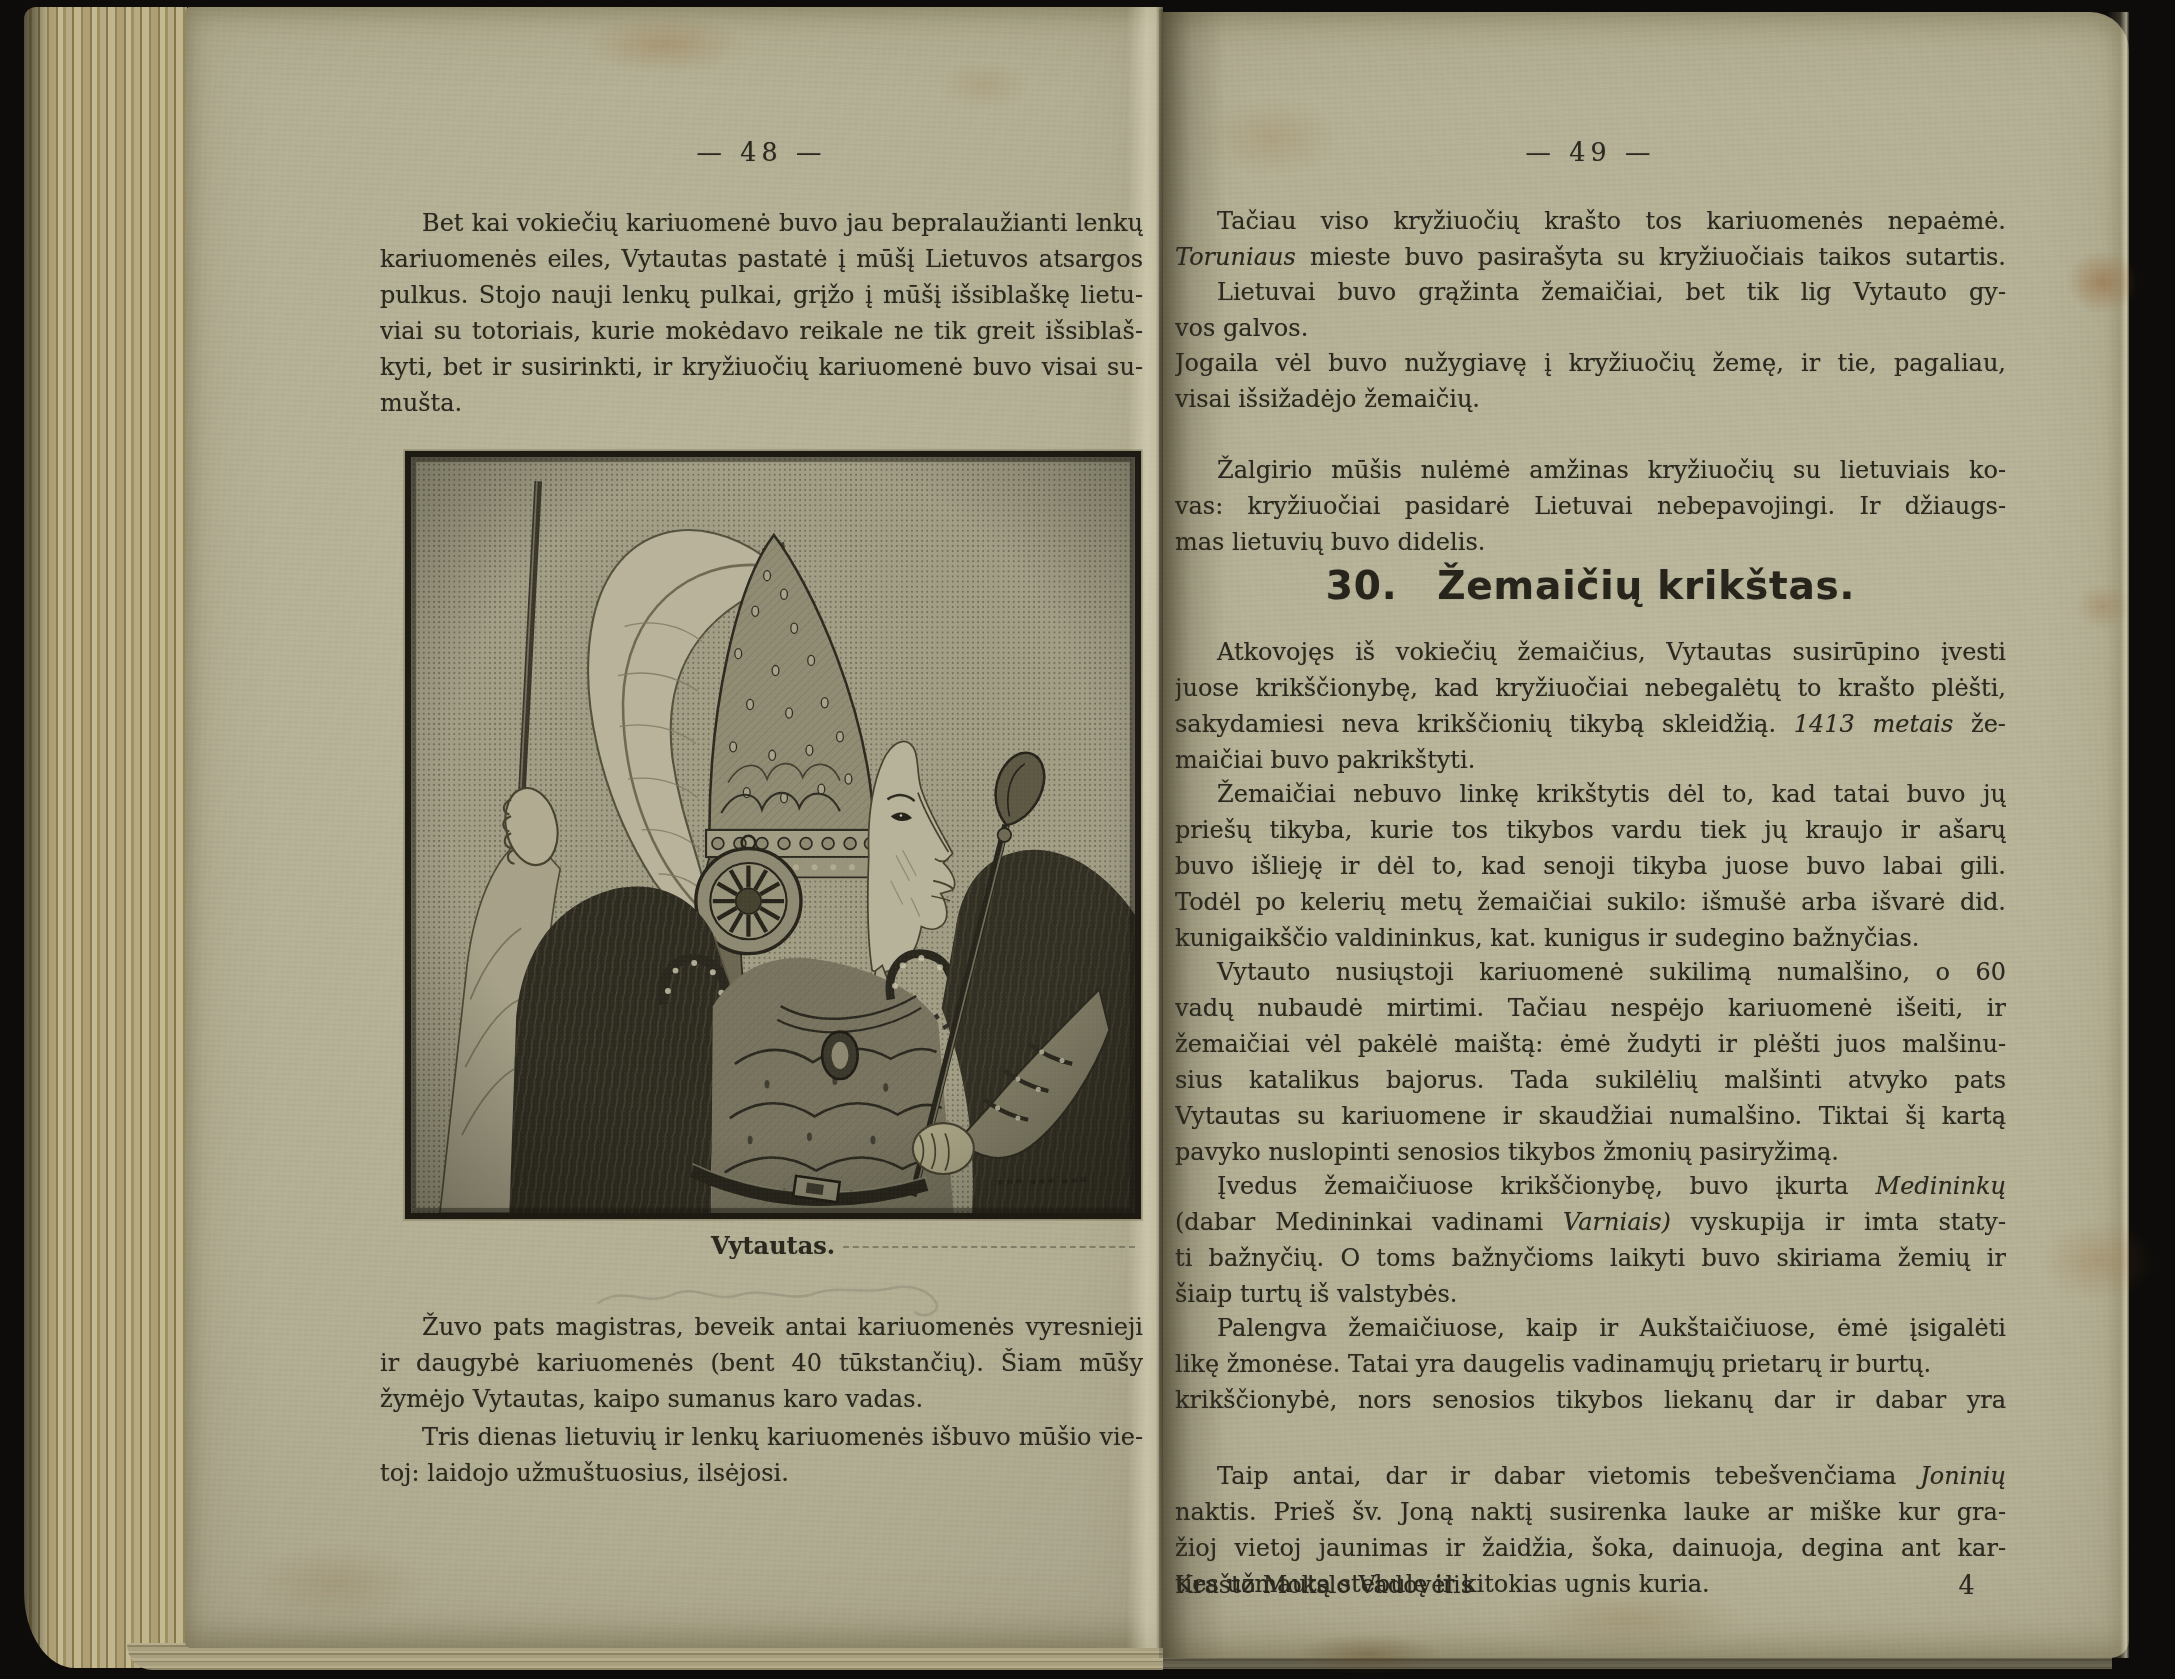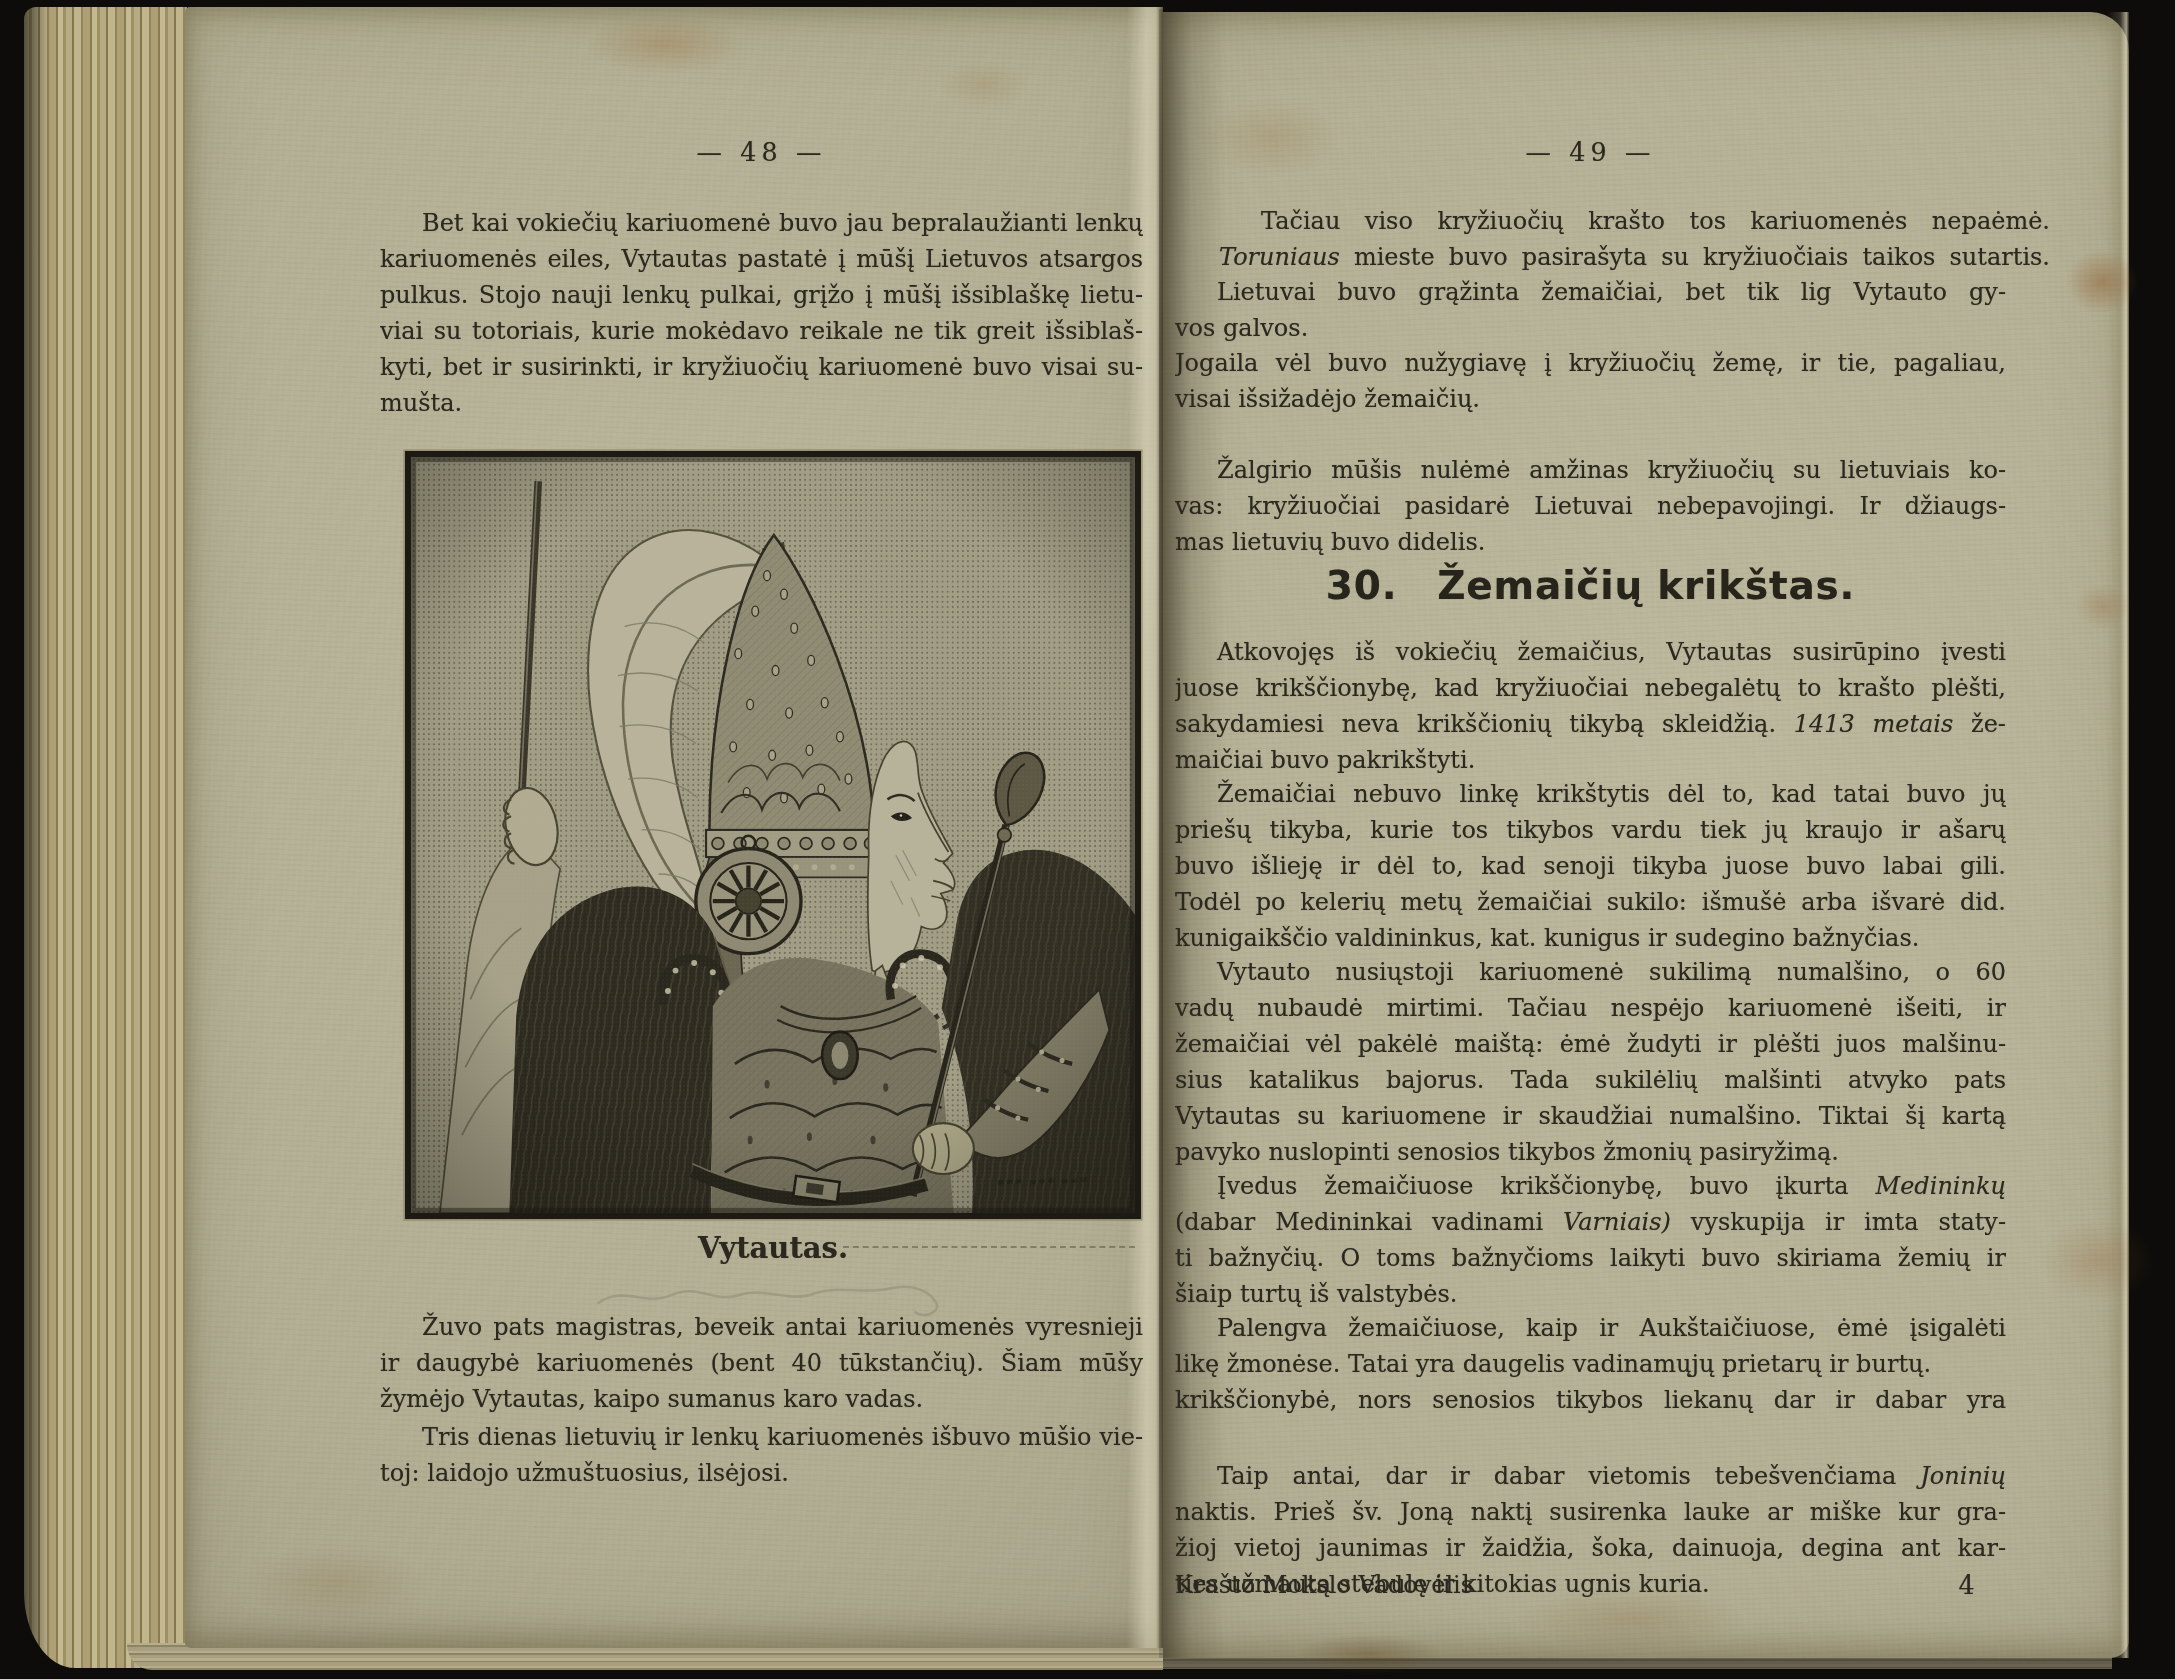--- a/index.html
+++ b/index.html
@@ -59,27 +59,27 @@
   
   .txt{position:absolute;z-index:5;font-size:24px;color:#2b291f;text-shadow:0 0 0.8px rgba(43,41,31,.45);}
   .left-col{left:380px;width:763px;}
   .right-col{left:1175px;width:831px;}
   .pg-header{top:137px;text-align:center;font-size:25.4px;letter-spacing:5.1px;}
   .para .line{height:36px;line-height:36px;overflow:hidden;text-align:left;}
   .para.rp .line{height:36px;line-height:36px;}
   .para .line.fill{text-align:justify;text-align-last:justify;}
   .para .line.first{text-indent:42px;}
   .p1{top:205px;} .p2{top:1309px;} .p3{top:1419px;}
-  .r1{top:203px;margin-left:44px;} .r2{top:274px;} .r3{top:345px;} .r4{top:452px;}
+  .r1{top:203px;} .r2{top:274px;} .r3{top:345px;} .r4{top:452px;}
   .r5{top:634px;} .r6{top:776px;} .r7{top:954px;} .r8{top:1168px;}
   .r9{top:1310px;} .r10{top:1417px;margin-top:41px;}
   .section-heading{top:559px;text-align:center;font-family:"DejaVu Sans","Liberation Sans",sans-serif;
     font-weight:bold;font-size:39px;line-height:54px;letter-spacing:0.8px;color:#26241b;}
   .section-heading .hnum{margin-right:40px;}
-  .caption{top:1231px;left:405px;width:736px;text-align:center;font-weight:bold;font-size:29px;}
+  .caption{top:1231px;left:405px;width:736px;text-align:center;font-weight:bold;font-size:24px;}
   .footer-left{top:1571px;left:1175px;font-size:24px;}
   .footer-right{top:1570px;left:1941px;width:51px;text-align:center;font-size:25.4px;}
 
   
   .engraving{position:absolute;z-index:5;left:405px;top:451px;width:736px;height:768px;margin:0;
     box-sizing:border-box;border:6px solid #1c1a13;background:#a29e86;
     box-shadow:0 0 0 1.7px rgba(120,112,84,.5);}
   .engraving svg{display:block;width:724px;height:756px;}
 
   .pencil-svg{position:absolute;z-index:6;left:585px;top:1268px;}

